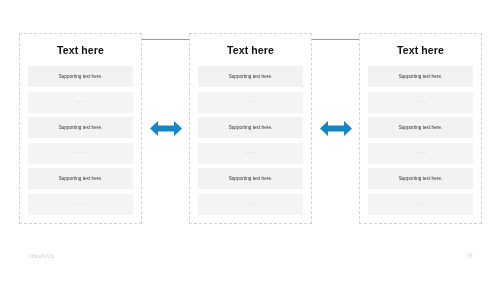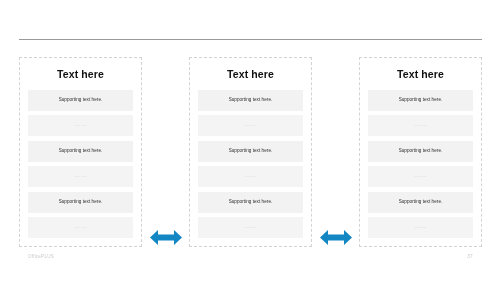--- a/index.html
+++ b/index.html
@@ -27,25 +27,25 @@
     top: 39px;
     width: 463px;
     height: 1px;
     background: #9a9a9a;
   }
 
   
   .columns {
     position: absolute;
     left: 19px;
-    top: 44px;
+    top: 27px;
     width: 463px;
     height: 203px;
     display: flex;
-    align-items: flex-end;
+    align-items: center;
     justify-content: space-between;
   }
 
   .column {
     width: 123px;
     border: 1px dashed #d3d3d3;
     background: #ffffff;
     padding: 10px 8px 8px 8px;
     display: flex;
     flex-direction: column;

